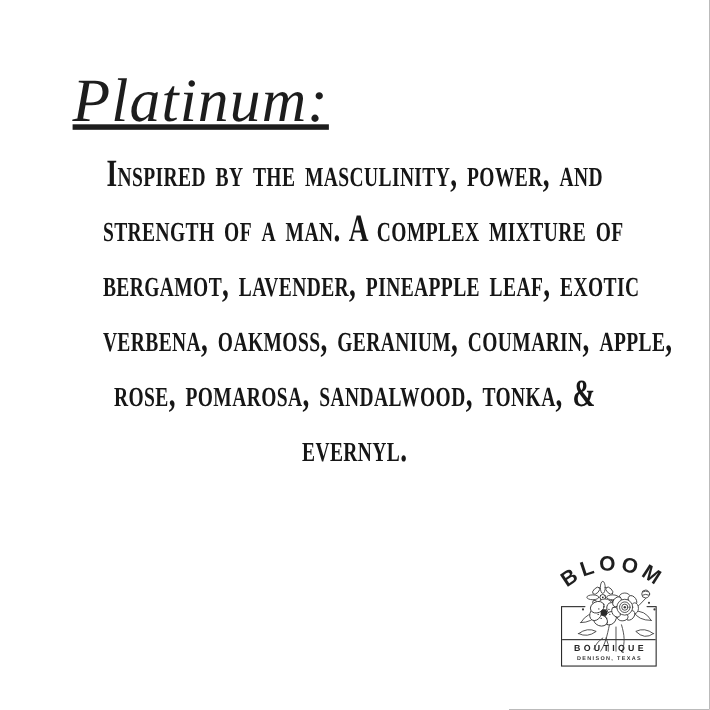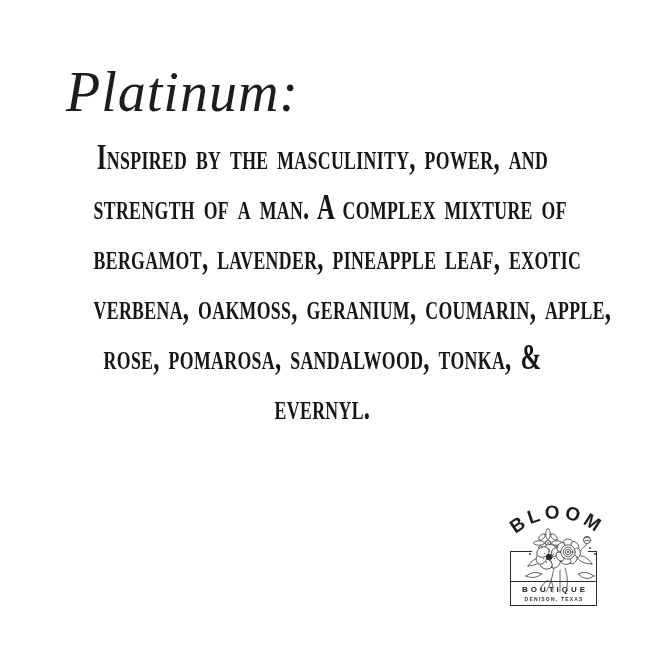--- a/index.html
+++ b/index.html
@@ -15,20 +15,21 @@
     position:absolute;
     left:66px; top:54px;
     font-family:"Liberation Serif", serif;
     font-style:italic;
     font-weight:400;
     font-size:56px;
     line-height:76px;
     color:#1d1d1d;
     letter-spacing:1px;
     white-space:nowrap;
+    text-decoration:underline;
   }
   .body-block{
     position:absolute;
     left:0; top:133px;
     width:645px;
     transform:scaleX(0.71);
     transform-origin:50% 0;
     color:#161616;
   }
   .body-line{

